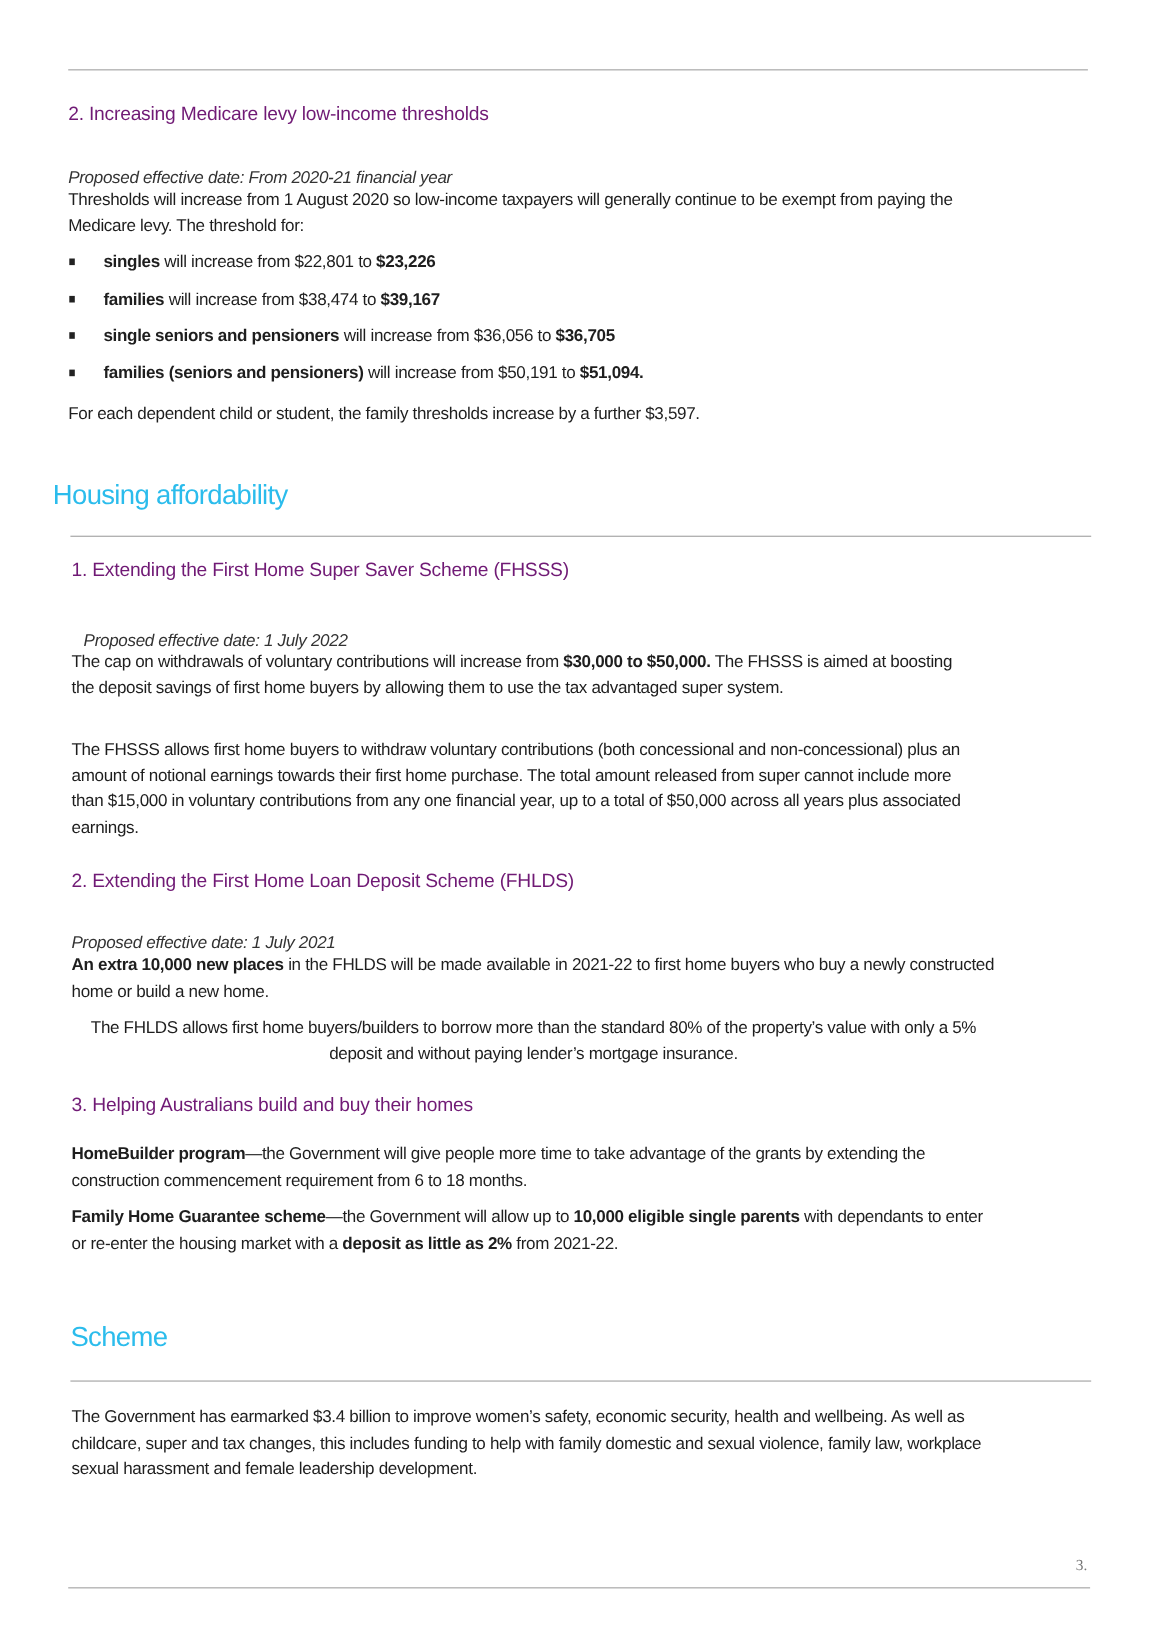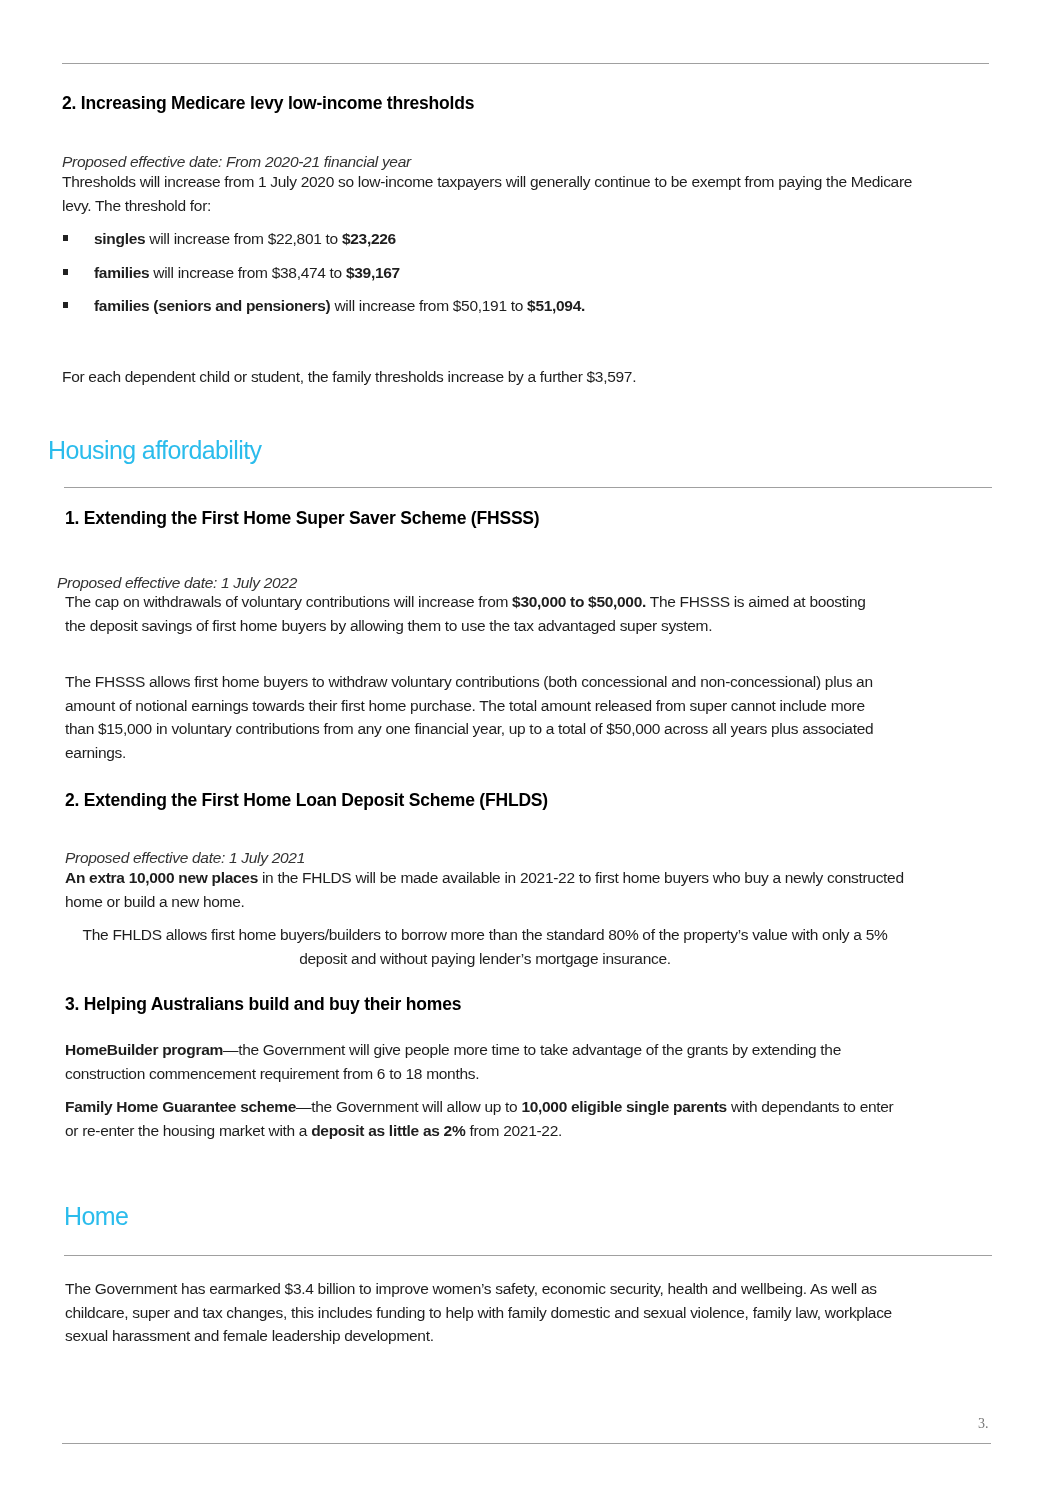--- a/index.html
+++ b/index.html
@@ -1,61 +1,62 @@
 <!DOCTYPE html>
 <html><head>
 <meta charset="utf-8">
 <style>
   html, body { margin:0; padding:0; background:#ffffff; }
   body { width:1054px; height:1491px; position:relative; overflow:hidden;
          font-family:"Liberation Sans", sans-serif; color:#1e1e1e; }
   .rule { position:absolute; height:1px; background:#a0a0a0; }
   .abs { position:absolute; }
-  h3 { margin:0; font-size:17.5px; font-weight:bold; color:#000000; letter-spacing:-0.2px; }
+  h3 { margin:0; font-size:17.5px; font-weight:normal; color:#701a75; letter-spacing:-0.2px; }
   .date { font-style:italic; font-size:15.5px; color:#333; letter-spacing:-0.3px;margin-top:20px; }
   p { margin:0; font-size:15.5px; line-height:23.5px; letter-spacing:-0.3px; }
   .sec { font-size:25px; color:#2bbcec; font-weight:normal; margin:0; letter-spacing:-0.6px; }
   ul { list-style:none; margin:0; padding:0; }
   li { position:relative; padding-left:32px; font-size:15.5px; height:33.5px; line-height:23px; letter-spacing:-0.3px; }
   li .bullet { position:absolute; left:1px; top:8px; width:5px; height:6px; background:#222; }
   b { font-weight:bold; }
   .pagenum { font-family:"Liberation Serif", serif; font-size:14px; color:#777; }
 </style>
 </head>
 <body>
 
 <div class="rule" style="left:62px;top:63px;width:927px;"></div>
 
 <h3 class="abs" style="left:62px;top:93px;">2. Increasing Medicare levy low-income thresholds</h3>
 <div class="abs date" style="left:62px;top:133px;">Proposed effective date: From 2020-21 financial year</div>
-<p class="abs" style="left:62px;top:170px;width:860px;">Thresholds will increase from 1 July 2020 so low-income taxpayers will generally continue to be exempt from paying the Medicare levy. The threshold for:</p>
+<p class="abs" style="left:62px;top:170px;width:860px;">Thresholds will increase from 1 August 2020 so low-income taxpayers will generally continue to be exempt from paying the Medicare levy. The threshold for:</p>
 
 <ul class="abs" style="left:62px;top:227px;width:800px;">
   <li><span class="bullet"></span><b>singles</b><span> will increase from $22,801 to </span><b>$23,226</b></li>
   <li><span class="bullet"></span><b>families</b><span> will increase from $38,474 to </span><b>$39,167</b></li>
+  <li><span class="bullet"></span><b>single seniors and pensioners</b><span> will increase from $36,056 to </span><b>$36,705</b></li>
   <li><span class="bullet"></span><b>families (seniors and pensioners)</b><span> will increase from $50,191 to </span><b>$51,094.</b></li>
 </ul>
 
 <p class="abs" style="left:62px;top:365px;width:900px;">For each dependent child or student, the family thresholds increase by a further $3,597.</p>
 
 <h2 class="abs sec" style="left:48px;top:436px;">Housing affordability</h2>
 <div class="rule" style="left:64px;top:487px;width:928px;"></div>
 
 <h3 class="abs" style="left:65px;top:492px;margin-top:16px;">1. Extending the First Home Super Saver Scheme (FHSSS)</h3>
-<div class="abs date" style="left:57px;top:554px;">Proposed effective date: 1 July 2022</div>
+<div class="abs date" style="left:76px;top:554px;">Proposed effective date: 1 July 2022</div>
 <p class="abs" style="left:65px;top:590px;width:810px;"><span>The cap on withdrawals of voluntary contributions will increase from </span><b>$30,000 to $50,000.</b><span> The FHSSS is aimed at boosting the deposit savings of first home buyers by allowing them to use the tax advantaged super system.</span></p>
 <p class="abs" style="left:65px;top:670px;width:815px;">The FHSSS allows first home buyers to withdraw voluntary contributions (both concessional and non-concessional) plus an amount of notional earnings towards their first home purchase. The total amount released from super cannot include more than $15,000 in voluntary contributions from any one financial year, up to a total of $50,000 across all years plus associated earnings.</p>
 
 <h3 class="abs" style="left:65px;top:790px;">2. Extending the First Home Loan Deposit Scheme (FHLDS)</h3>
 <div class="abs date" style="left:65px;top:829px;">Proposed effective date: 1 July 2021</div>
 <p class="abs" style="left:65px;top:866px;width:840px;"><b>An extra 10,000 new places</b><span> in the FHLDS will be made available in 2021-22 to first home buyers who buy a newly constructed home or build a new home.</span></p>
 <p class="abs" style="left:65px;top:923px;width:840px;text-align:center;">The FHLDS allows first home buyers/builders to borrow more than the standard 80% of the property’s value with only a 5% deposit and without paying lender’s mortgage insurance.</p>
 
 <h3 class="abs" style="left:65px;top:994px;">3. Helping Australians build and buy their homes</h3>
 <p class="abs" style="left:65px;top:1038px;width:820px;"><b>HomeBuilder program</b><span>—the Government will give people more time to take advantage of the grants by extending the construction commencement requirement from 6 to 18 months.</span></p>
 <p class="abs" style="left:65px;top:1095px;width:830px;"><b>Family Home Guarantee scheme</b><span>—the Government will allow up to </span><b>10,000 eligible single parents</b><span> with dependants to enter or re-enter the housing market with a </span><b>deposit as little as 2%</b><span> from 2021-22.</span></p>
 
-<h2 class="abs sec" style="left:64px;top:1202px;">Home</h2>
+<h2 class="abs sec" style="left:64px;top:1202px;">Scheme</h2>
 <div class="rule" style="left:64px;top:1255px;width:928px;"></div>
 <p class="abs" style="left:65px;top:1277px;width:860px;">The Government has earmarked $3.4 billion to improve women’s safety, economic security, health and wellbeing. As well as childcare, super and tax changes, this includes funding to help with family domestic and sexual violence, family law, workplace sexual harassment and female leadership development.</p>
 
 <div class="abs pagenum" style="left:978px;top:1416px;">3.</div>
 <div class="rule" style="left:62px;top:1443px;width:929px;"></div>
 
 </body></html>

